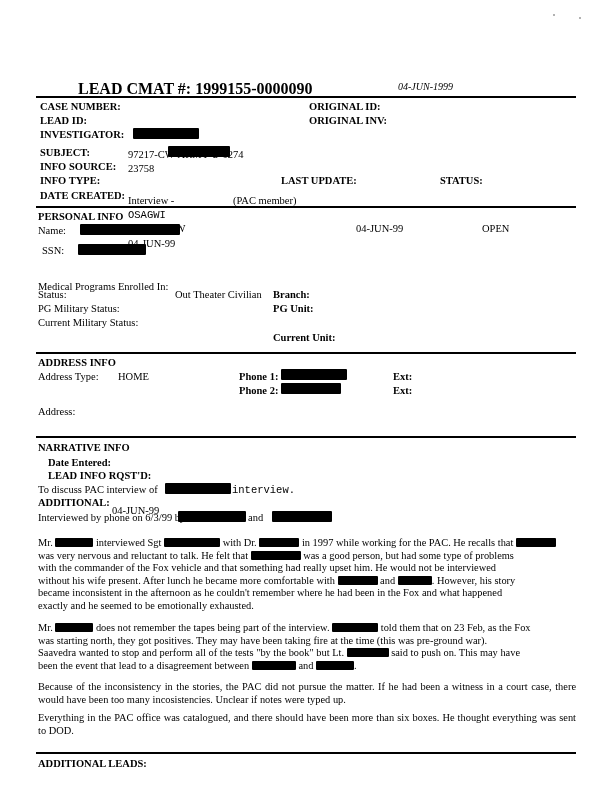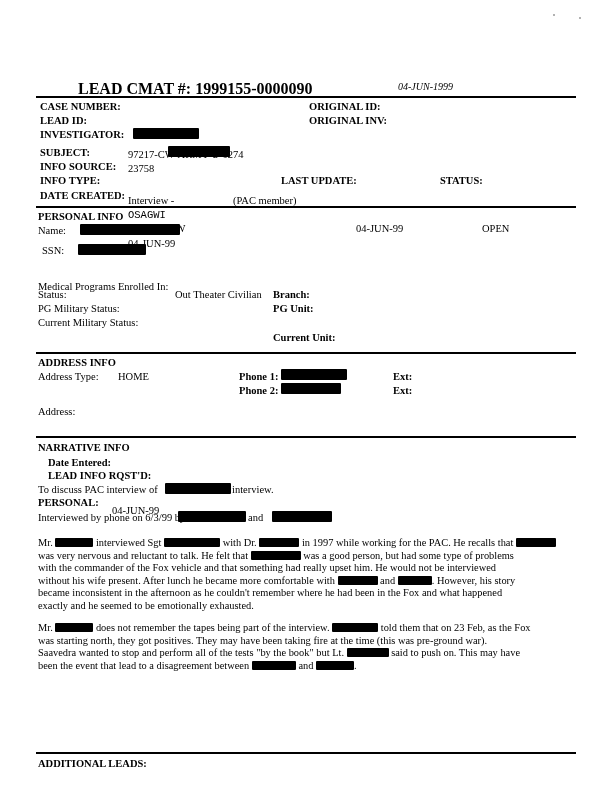--- a/index.html
+++ b/index.html
@@ -184,23 +184,23 @@
 
   <div class="sec-label" style="left:38px; top:442px;">NARRATIVE INFO</div>
 
   <div class="fld-label" style="left:48px; top:457px;">Date Entered:</div>
   <div class="fld-val" style="left:112px; top:457px;">04-JUN-99</div>
 
   <div class="fld-label" style="left:48px; top:470px;">LEAD INFO RQST'D:</div>
 
   <div class="txt" style="left:38px; top:484px;">To discuss PAC interview of</div>
   <div class="redact-blk" style="left:165px; top:483px; width:66px; height:11px;"></div>
-  <div class="txt" style="left:232px; top:484px;">interview.</div>
-
-  <div class="fld-label" style="left:38px; top:497px;">PERSONAL:</div>
+  <div class="txt" style="left:232px; top:484px;font-family:Liberation Mono, monospace;">interview.</div>
+
+  <div class="fld-label" style="left:38px; top:497px;">ADDITIONAL:</div>
 
   <div class="txt" style="left:38px; top:512px;">Interviewed by phone on 6/3/99 by</div>
   <div class="redact-blk" style="left:178px; top:511px; width:68px; height:11px;"></div>
   <div class="txt" style="left:248px; top:512px;">and</div>
   <div class="redact-blk" style="left:272px; top:511px; width:60px; height:11px;"></div>
 
   <div class="para" style="left:38px; top:537px; width:538px;">
     Mr. <span class="redact" style="width:38px;"></span> interviewed Sgt <span class="redact" style="width:56px;"></span> with Dr. <span class="redact" style="width:40px;"></span> in 1997 while working for the PAC.  He recalls that <span class="redact" style="width:40px;"></span><br>
     was very nervous and reluctant to talk.  He felt that <span class="redact" style="width:50px;"></span> was a good person, but had some type of problems<br>
     with the commander of the Fox vehicle and that something had really upset him.  He would not be interviewed<br>
@@ -209,19 +209,21 @@
     exactly and he seemed to be emotionally exhausted.
   </div>
 
   <div class="para" style="left:38px; top:622px; width:538px;">
     Mr. <span class="redact" style="width:38px;"></span> does not remember the tapes being part of the interview.  <span class="redact" style="width:46px;"></span> told them that on 23 Feb, as the Fox<br>
     was starting north, they got positives.  They may have been taking fire at the time (this was pre-ground war).<br>
     Saavedra wanted to stop and perform all of the tests "by the book" but Lt. <span class="redact" style="width:42px;"></span> said to push on.  This may have<br>
     been the event that lead to a disagreement between <span class="redact" style="width:44px;"></span> and <span class="redact" style="width:38px;"></span>.
   </div>
 
-
+  <div class="para" style="left:38px; top:681px; width:538px;">Because of the inconsistency in the stories, the PAC did not pursue the matter.  If he had been a witness in a court case, there would have been too many incosistencies.   Unclear if notes were typed up.</div>
+
+  <div class="para" style="left:38px; top:712px; width:538px;">Everything in the PAC office was catalogued, and there should have been more than six boxes.  He thought everything was sent to DOD.</div>
 
   <div class="rule thick" style="top:752px;"></div>
 
   <div class="sec-label" style="left:38px; top:758px;">ADDITIONAL LEADS:</div>
 
 </div>
 
 </body></html>

